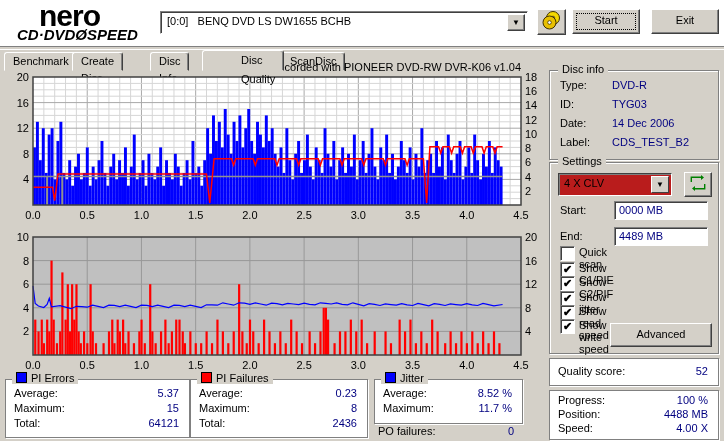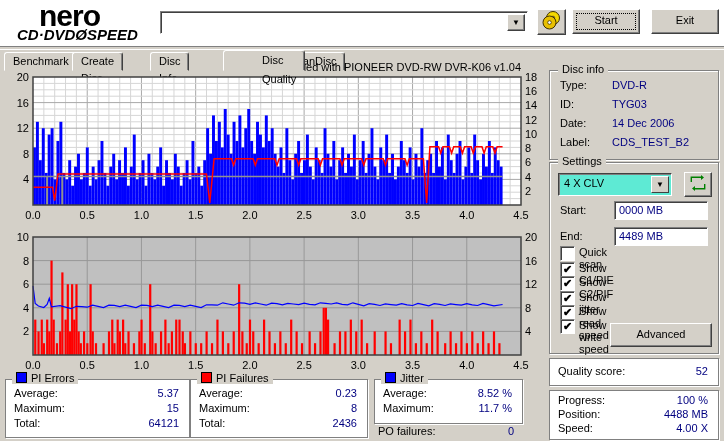--- a/index.html
+++ b/index.html
@@ -34,21 +34,21 @@
   .tab.active{top:0;height:19px;line-height:19px;z-index:2;}
   
   .chart{position:absolute;left:0;}
   
   .grp{position:absolute;border:1px solid #808080;box-shadow:1px 1px 0 #fff,inset 1px 1px 0 #fff;}
   .grp-title{position:absolute;top:-8px;left:8px;background:#d4d0c8;padding:0 4px;}
   .g-discinfo{left:549px;top:70px;width:168px;height:88px;}
   .g-settings{left:549px;top:162px;width:168px;height:190px;}
   .info-row{position:absolute;left:10px;right:10px;height:16px;}
   .info-val{position:absolute;left:52px;color:#000080;}
-  .sel{position:absolute;left:8px;top:10px;width:112px;height:21px;background:#5eead4;
+  .sel{position:absolute;left:8px;top:10px;width:112px;height:21px;background:#b91c1c;
        border:1px solid;border-color:#404040 #fff #fff #404040;box-shadow:inset 1px 1px 0 #808080;}
   .sel-text{position:absolute;left:5px;top:3px;}
   .sel-arrow{position:absolute;right:2px;top:2px;width:16px;height:15px;background:#d4d0c8;
        border:1px solid;border-color:#fff #404040 #404040 #fff;font-size:8px;text-align:center;line-height:15px;}
   .btn-refresh{left:134px;top:9px;width:26px;height:23px;}
   .field{position:absolute;left:64px;width:94px;height:19px;background:#fff;
        border:1px solid;border-color:#808080 #fff #fff #808080;box-shadow:inset 1px 1px 0 #404040;
        color:#000080;padding:2px 4px 0 4px;box-sizing:border-box;}
   .flabel{position:absolute;left:10px;}
   .cbrow{position:absolute;left:10px;height:14px;}
@@ -79,20 +79,21 @@
 <body>
 
 <div class="app">
 
   <div class="topbar">
     <div class="logo">
       <div class="logo-l1">nero</div>
       <div class="logo-l2">CD·DVDØSPEED</div>
     </div>
     <div class="combo">
+      <span class="combo-text">[0:0]   BENQ DVD LS DW1655 BCHB</span>
       <span class="combo-arrow">▼</span>
     </div>
     <div class="btn btn-disc">
       <svg width="22" height="20" viewBox="0 0 22 20">
         <circle cx="12" cy="8" r="6.5" fill="#f4d800" stroke="#403000" stroke-width="1"></circle>
         <circle cx="12" cy="8" r="1.8" fill="#fff" stroke="#403000" stroke-width="0.8"></circle>
         <circle cx="8.5" cy="12.5" r="6.5" fill="#e8c000" stroke="#403000" stroke-width="1"></circle>
         <circle cx="8.5" cy="12.5" r="1.8" fill="#fff" stroke="#403000" stroke-width="0.8"></circle>
       </svg>
     </div>
@@ -103,21 +104,21 @@
     <div class="btn btn-exit">
       <span class="btn-label">Exit</span>
     </div>
   </div>
   <div class="topbar-sep"></div>
 
   <div class="tabs">
     <div class="tab" style="left:0;">Benchmark</div>
     <div class="tab" style="left:68px;">Create Disc</div>
     <div class="tab" style="left:146px;">Disc Info</div>
-    <div class="tab active" style="left:219px;padding-left:38px;">Disc Quality</div>
+    <div class="tab active" style="left:198px;padding-left:38px;">Disc Quality</div>
     <div class="tab" style="left:277px;">ScanDisc</div>
   </div>
 
   <svg id="chart-top" class="chart" style="top:58px;" width="545" height="170">
       <rect x="33" y="19" width="488" height="128" fill="#ffffff"></rect>
       <line x1="43.84444444444445" y1="19" x2="43.84444444444445" y2="147" stroke="#d6d6d6" stroke-width="1"></line>
       <line x1="54.68888888888889" y1="19" x2="54.68888888888889" y2="147" stroke="#d6d6d6" stroke-width="1"></line>
       <line x1="65.53333333333333" y1="19" x2="65.53333333333333" y2="147" stroke="#d6d6d6" stroke-width="1"></line>
       <line x1="76.37777777777778" y1="19" x2="76.37777777777778" y2="147" stroke="#d6d6d6" stroke-width="1"></line>
       <line x1="87.22222222222223" y1="19" x2="87.22222222222223" y2="147" stroke="#a8a8a8" stroke-width="1"></line>

